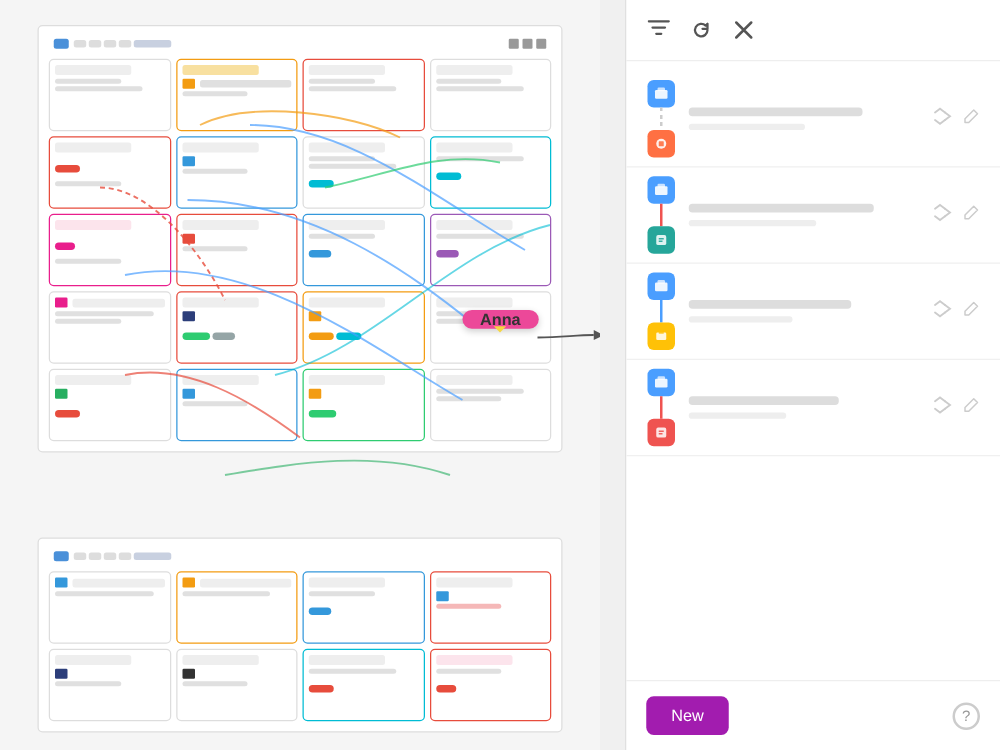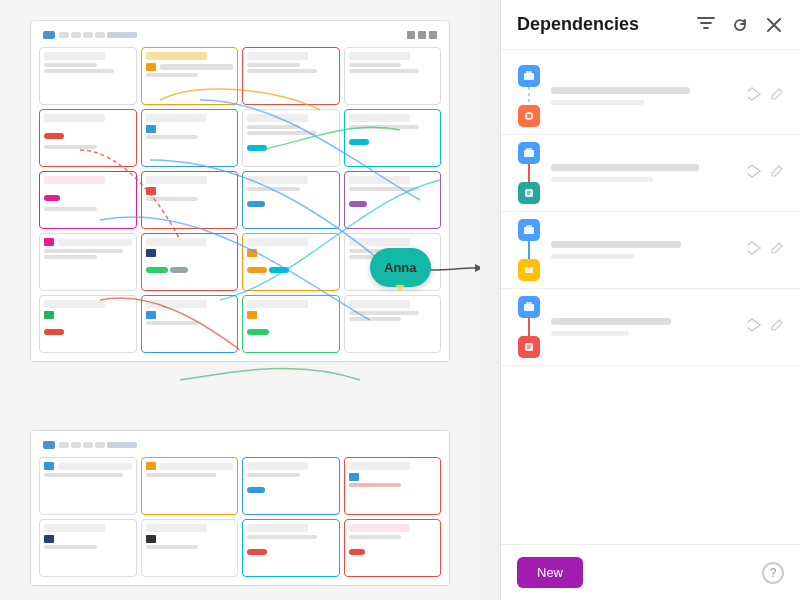--- a/index.html
+++ b/index.html
@@ -137,23 +137,23 @@
     
     .lines-overlay {
       position: absolute;
       top: 0; left: 0;
       pointer-events: none;
     }
 
     
     .anna-tooltip {
       position: absolute;
-      background: #14b8a6;
+      background: #ec4899;
       border-radius: 20px;
-      padding: 12px 14px;
+      padding: 0 14px;
       font-size: 13px;
       font-weight: 600;
       color: #333;
       z-index: 10;
       box-shadow: 0 2px 6px rgba(0,0,0,0.2);
       left: 370px;
       top: 248px;
     }
     .anna-tooltip::after {
       content: '';
@@ -570,21 +570,20 @@
   </svg>
 
   <div class="anna-tooltip">
     <span>Anna</span>
   </div>
 </div>
 
 <div class="panel">
 
   <div class="panel-header">
-    <span class="panel-title">Dependencies</span>
     <div class="panel-header-icons">
       <div class="panel-icon-btn">
         <svg width="18" height="16" viewBox="0 0 18 16">
           <path d="M1 1h16M4 6h10M7 11h4" stroke="#555" stroke-width="1.8" stroke-linecap="round" fill="none"></path>
         </svg>
       </div>
       <div class="panel-icon-btn">
         <svg width="18" height="18" viewBox="0 0 18 18">
           <path d="M14 9a5 5 0 1 1-1.5-3.5L14 4v4h-4" stroke="#555" stroke-width="1.8" stroke-linecap="round" stroke-linejoin="round" fill="none"></path>
         </svg>

